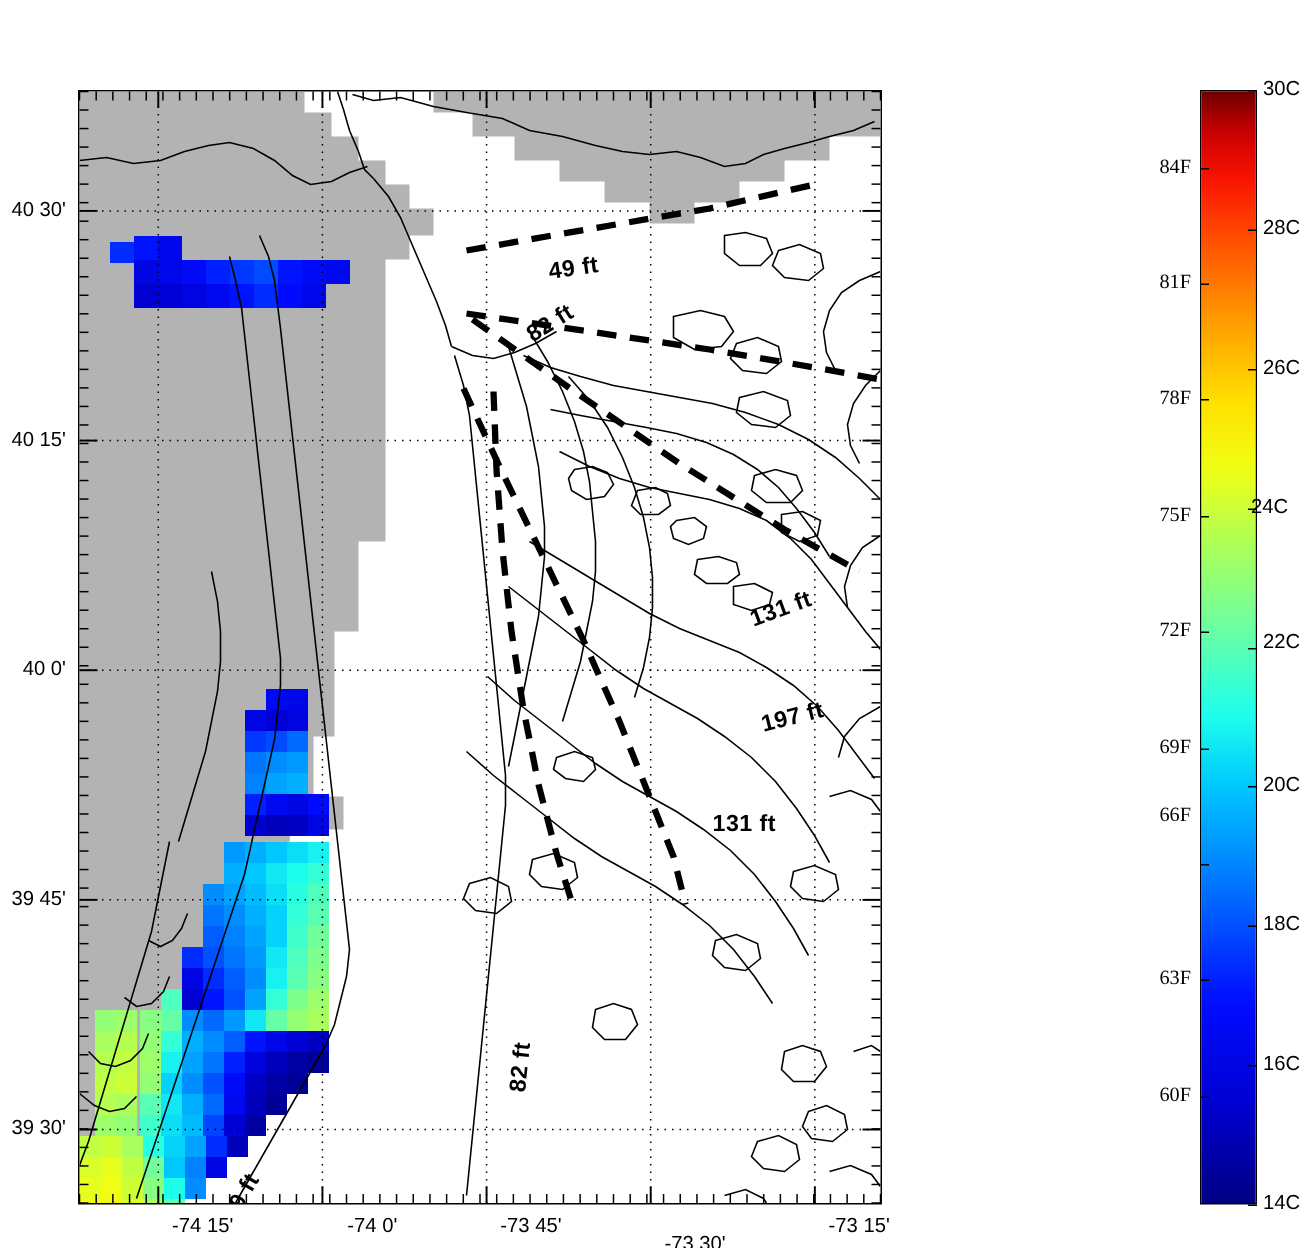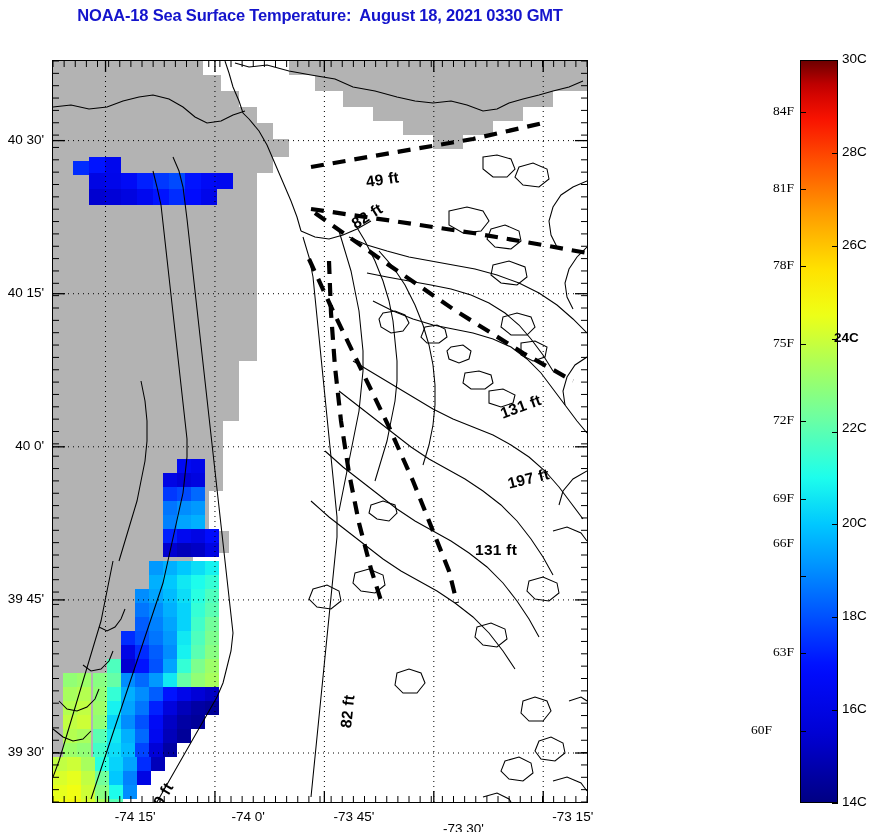--- a/index.html
+++ b/index.html
@@ -51,21 +51,20 @@
     position:absolute;font-weight:bold;font-size:15.5px;color:#000;
     white-space:nowrap;letter-spacing:0.3px;
   }
 </style>
 </head>
 <body>
 
 <div id="root">
 
   <div class="title-block">
-    <div class="title-line">NOAA-18 Sea Surface Temperature:  August 18, 2021 0330 GMT</div>
   </div>
 
   <div id="plot">
     <div id="plotinner">
 
       <svg id="sst-layer" width="534" height="741">
           <polygon points="0,0 150,0 150,14 168,14 168,30 186,30 186,46 204,46 204,62 220,62 220,78 236,78 236,96 220,96 220,112 204,112 204,300 186,300 186,360 170,360 170,430 156,430 156,470 140,470 140,520 124,520 124,560 110,560 110,600 96,600 96,640 82,640 82,680 68,680 68,720 54,720 54,741 0,741" fill="#b3b3b3"></polygon>
           <polygon points="236,0 560,0 560,14 534,14 534,30 500,30 500,46 470,46 470,60 440,60 440,74 410,74 410,88 380,88 380,74 350,74 350,60 320,60 320,46 290,46 290,30 262,30 262,14 236,14" fill="#b3b3b3"></polygon>
           <polygon points="118,392 160,392 160,410 118,410" fill="#b3b3b3"></polygon>
           <polygon points="96,486 140,486 140,500 96,500" fill="#b3b3b3"></polygon>
@@ -629,21 +628,21 @@
     <div id="cbarfill" style="background: linear-gradient(rgb(110, 0, 0) 0%, rgb(150, 0, 0) 1.56%, rgb(190, 0, 0) 3.13%, rgb(213, 5, 0) 4.69%, rgb(231, 12, 0) 6.25%, rgb(248, 19, 0) 7.81%, rgb(251, 35, 0) 9.38%, rgb(252, 52, 0) 10.94%, rgb(254, 69, 0) 12.5%, rgb(255, 86, 0) 14.06%, rgb(255, 102, 0) 15.63%, rgb(255, 119, 0) 17.19%, rgb(255, 136, 0) 18.75%, rgb(255, 153, 0) 20.31%, rgb(255, 168, 0) 21.88%, rgb(255, 183, 0) 23.44%, rgb(255, 197, 0) 25%, rgb(255, 212, 0) 26.56%, rgb(255, 226, 0) 28.13%, rgb(251, 233, 6) 29.69%, rgb(247, 241, 11) 31.25%, rgb(243, 249, 16) 32.81%, rgb(236, 255, 24) 34.38%, rgb(221, 255, 39) 35.94%, rgb(205, 255, 55) 37.5%, rgb(189, 255, 71) 39.06%, rgb(174, 255, 86) 40.63%, rgb(160, 255, 102) 42.19%, rgb(146, 255, 117) 43.75%, rgb(133, 255, 133) 45.31%, rgb(120, 255, 149) 46.88%, rgb(106, 255, 164) 48.44%, rgb(90, 255, 179) 50%, rgb(74, 255, 193) 51.56%, rgb(59, 255, 208) 53.13%, rgb(43, 255, 223) 54.69%, rgb(29, 253, 236) 56.25%, rgb(22, 240, 241) 57.81%, rgb(14, 226, 245) 59.38%, rgb(7, 213, 250) 60.94%, rgb(0, 200, 255) 62.5%, rgb(0, 185, 255) 64.06%, rgb(0, 170, 255) 65.63%, rgb(0, 156, 255) 67.19%, rgb(0, 141, 255) 68.75%, rgb(0, 126, 255) 70.31%, rgb(0, 111, 255) 71.88%, rgb(0, 96, 255) 73.44%, rgb(0, 81, 255) 75%, rgb(0, 65, 255) 76.56%, rgb(0, 50, 255) 78.13%, rgb(0, 35, 255) 79.69%, rgb(0, 19, 255) 81.25%, rgb(0, 11, 251) 82.81%, rgb(0, 9, 243) 84.38%, rgb(0, 7, 235) 85.94%, rgb(0, 5, 228) 87.5%, rgb(0, 3, 220) 89.06%, rgb(0, 1, 212) 90.63%, rgb(0, 0, 200) 92.19%, rgb(0, 0, 186) 93.75%, rgb(0, 0, 172) 95.31%, rgb(0, 0, 158) 96.88%, rgb(0, 0, 145) 98.44%, rgb(0, 0, 131) 100%);"></div>
   </div>
   <div id="cbar-labels">
       <div class="cb-tick" style="left: 832px; top: 60px; width: 6px;"></div>
       <div class="cb-label cb-right" style="left: 842px; top: 51px;">30C</div>
       <div class="cb-tick" style="left: 832px; top: 152.875px; width: 6px;"></div>
       <div class="cb-label cb-right" style="left: 842px; top: 143.875px;">28C</div>
       <div class="cb-tick" style="left: 832px; top: 245.75px; width: 6px;"></div>
       <div class="cb-label cb-right" style="left: 842px; top: 236.75px;">26C</div>
       <div class="cb-tick" style="left: 832px; top: 338.625px; width: 6px;"></div>
-      <div class="cb-label cb-right" style="left: 834px; top: 329.625px; font-weight: bold;">24C</div>
+      <div class="cb-label cb-right" style="left: 834px; top: 329.625px;">24C</div>
       <div class="cb-tick" style="left: 832px; top: 431.5px; width: 6px;"></div>
       <div class="cb-label cb-right" style="left: 842px; top: 420px;">22C</div>
       <div class="cb-tick" style="left: 832px; top: 524.375px; width: 6px;"></div>
       <div class="cb-label cb-right" style="left: 842px; top: 515.375px;">20C</div>
       <div class="cb-tick" style="left: 832px; top: 617.25px; width: 6px;"></div>
       <div class="cb-label cb-right" style="left: 842px; top: 608.25px;">18C</div>
       <div class="cb-tick" style="left: 832px; top: 710.125px; width: 6px;"></div>
       <div class="cb-label cb-right" style="left: 842px; top: 701.125px;">16C</div>
       <div class="cb-tick" style="left: 832px; top: 803px; width: 6px;"></div>
       <div class="cb-label cb-right" style="left: 842px; top: 794px;">14C</div>
@@ -657,16 +656,16 @@
       <div class="cb-label cb-left" style="left: 742px; top: 334.785px; width: 52px;">75F</div>
       <div class="cb-tick" style="left: 800px; top: 421.181px; width: 6px;"></div>
       <div class="cb-label cb-left" style="left: 742px; top: 412.181px; width: 52px;">72F</div>
       <div class="cb-tick" style="left: 800px; top: 498.576px; width: 6px;"></div>
       <div class="cb-label cb-left" style="left: 742px; top: 489.576px; width: 52px;">69F</div>
       <div class="cb-tick" style="left: 800px; top: 575.972px; width: 6px;"></div>
       <div class="cb-label cb-left" style="left: 742px; top: 535px; width: 52px;">66F</div>
       <div class="cb-tick" style="left: 800px; top: 653.368px; width: 6px;"></div>
       <div class="cb-label cb-left" style="left: 742px; top: 644.368px; width: 52px;">63F</div>
       <div class="cb-tick" style="left: 800px; top: 730.764px; width: 6px;"></div>
-      <div class="cb-label cb-left" style="left: 720px; top: 721.764px; width: 52px;">60F</div>
+      <div class="cb-label cb-left" style="left: 742px; top: 721.764px; width: 52px;">60F</div>
     </div>
 
 </div>
 
 </body></html>

